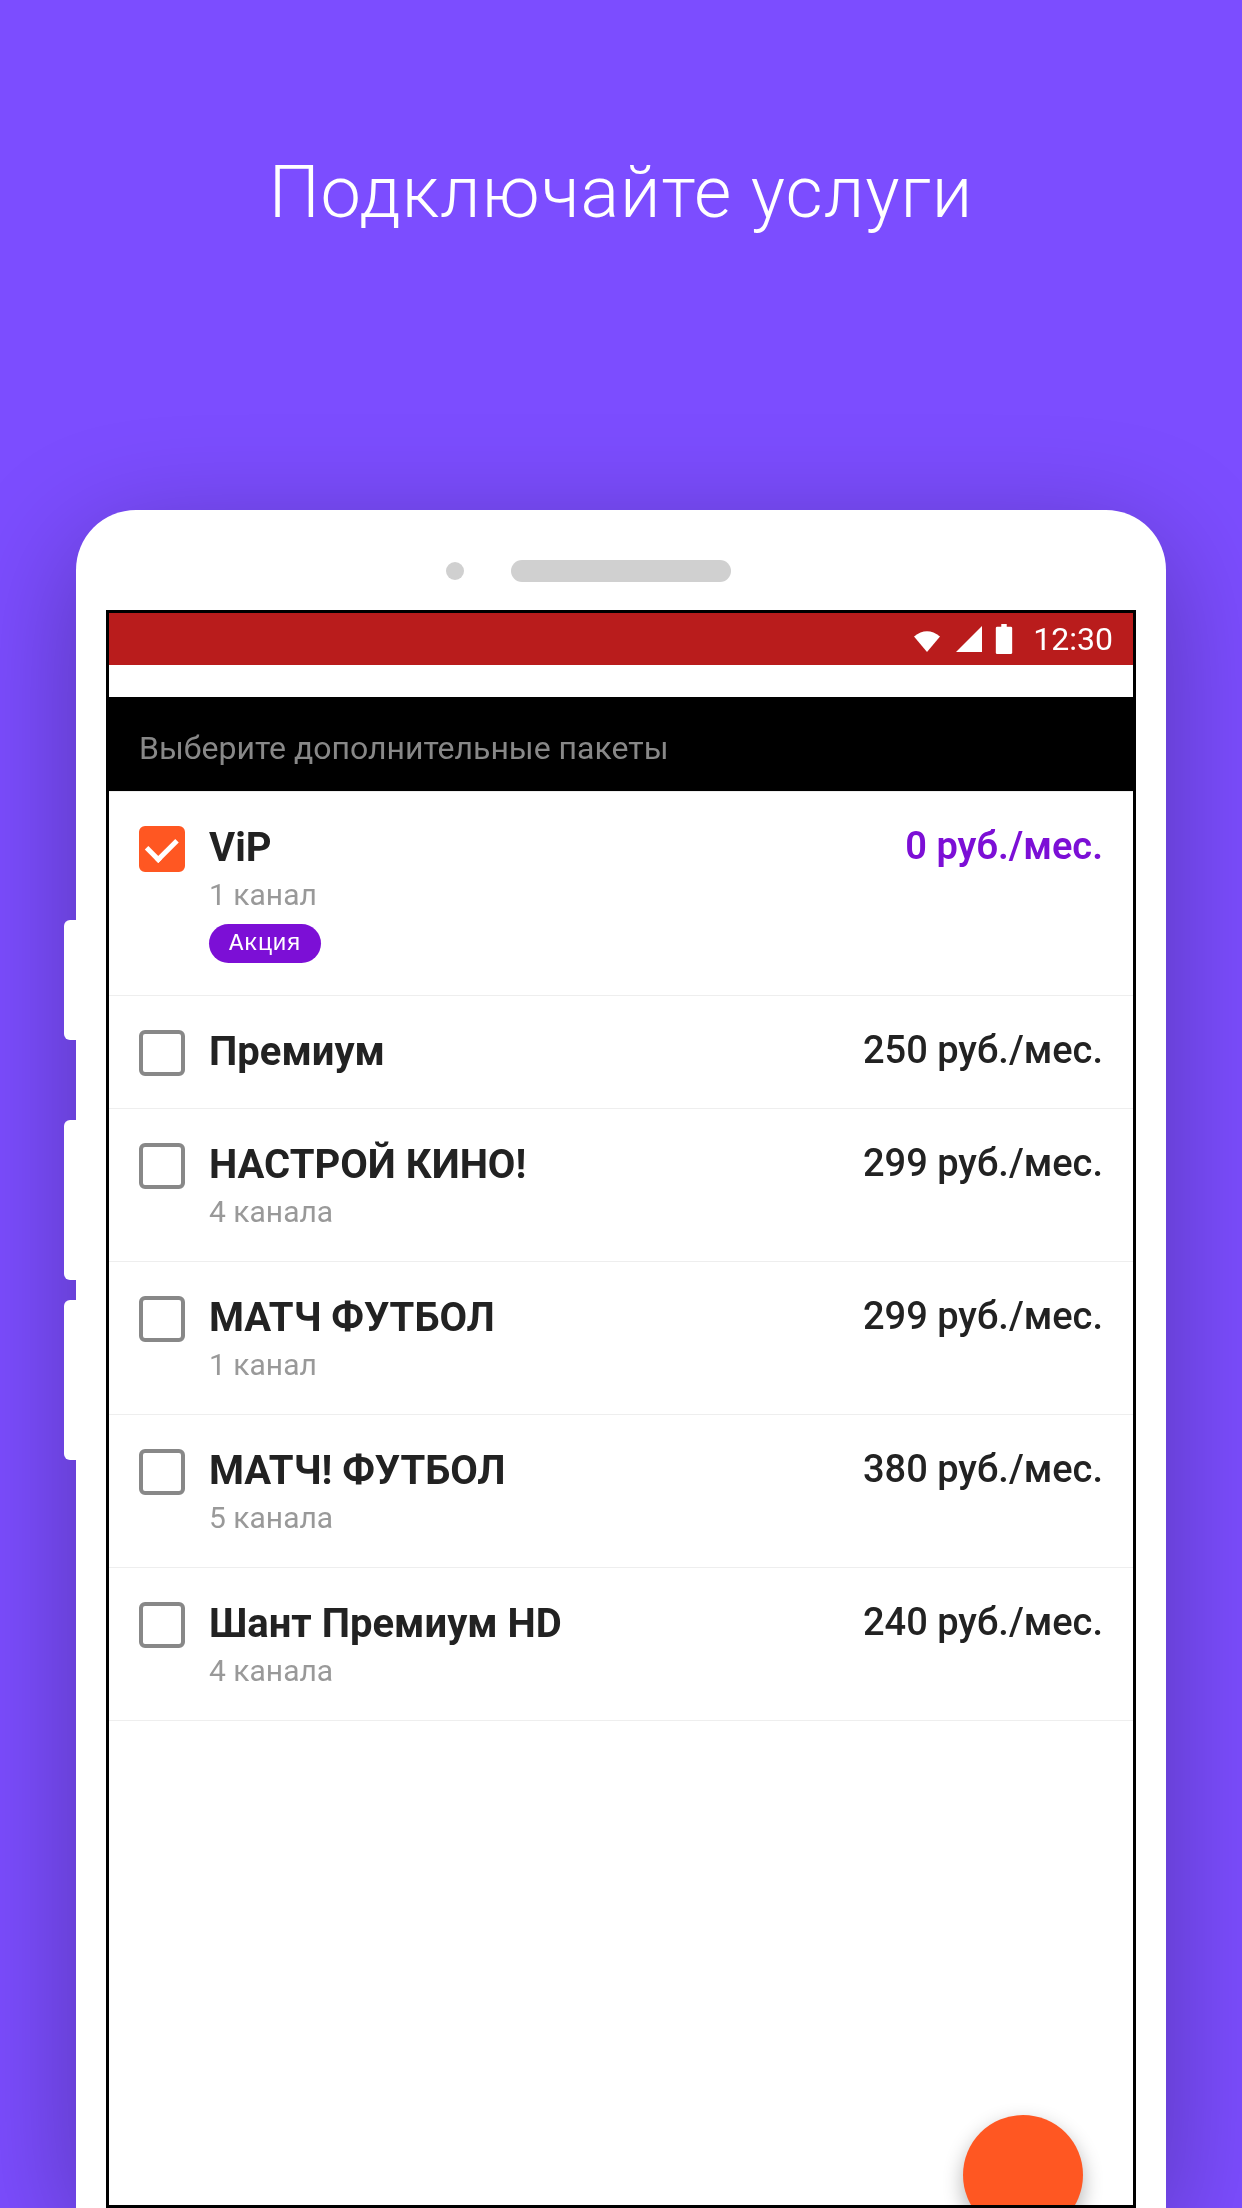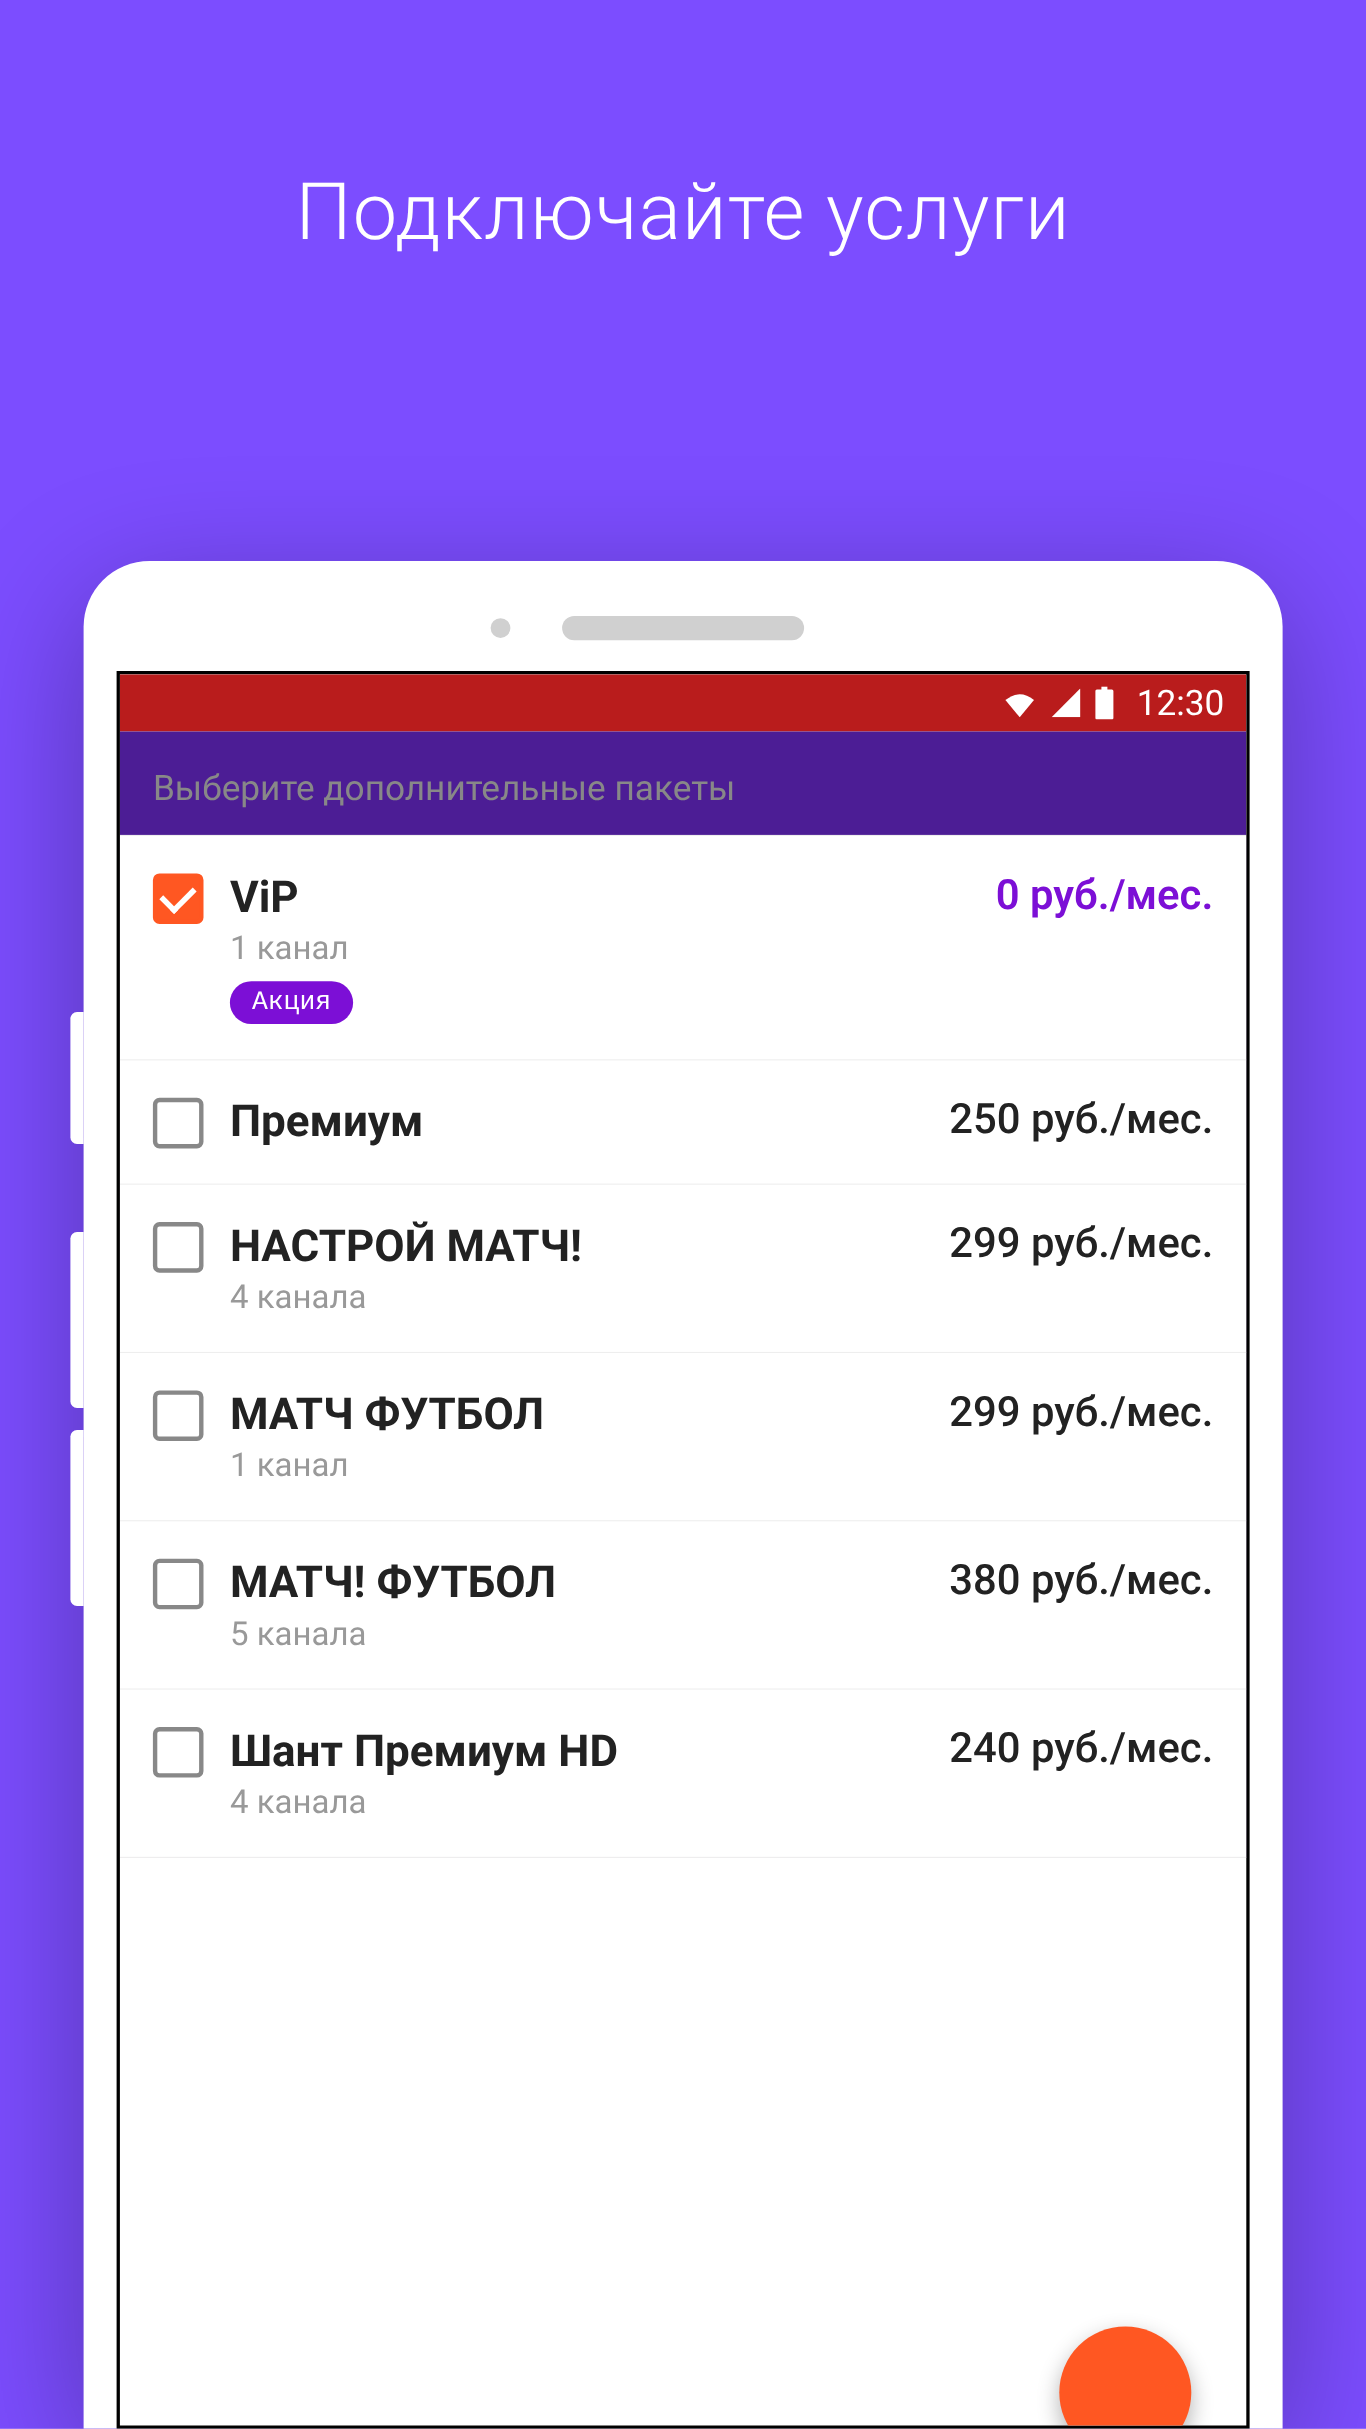--- a/index.html
+++ b/index.html
@@ -169,21 +169,22 @@
       width: 26px;
       height: 26px;
       border-radius: 50%;
       display: flex;
       align-items: center;
       justify-content: center;
       font-weight: 500;
     }
     
     .content {
-      background: #4c1d95;
+      background: #000000;
+      margin-top: 32px;
     }
     
     .section-header {
       padding: 32px 30px 24px;
       color: #888;
       font-size: 32px;
       border-bottom: 1px solid #eee;
     }
     
     .package-list {
@@ -329,21 +330,21 @@
           <div class="package-item">
             <div class="checkbox"></div>
             <div class="package-info">
               <div class="package-name">Премиум</div>
             </div>
             <div class="package-price">250 руб./мес.</div>
           </div>
           <div class="package-item">
             <div class="checkbox"></div>
             <div class="package-info">
-              <div class="package-name">НАСТРОЙ МАТЧ!</div>
+              <div class="package-name">НАСТРОЙ КИНО!</div>
               <div class="package-channels">4 канала</div>
             </div>
             <div class="package-price">299 руб./мес.</div>
           </div>
           <div class="package-item">
             <div class="checkbox"></div>
             <div class="package-info">
               <div class="package-name">МАТЧ ФУТБОЛ</div>
               <div class="package-channels">1 канал</div>
             </div>

